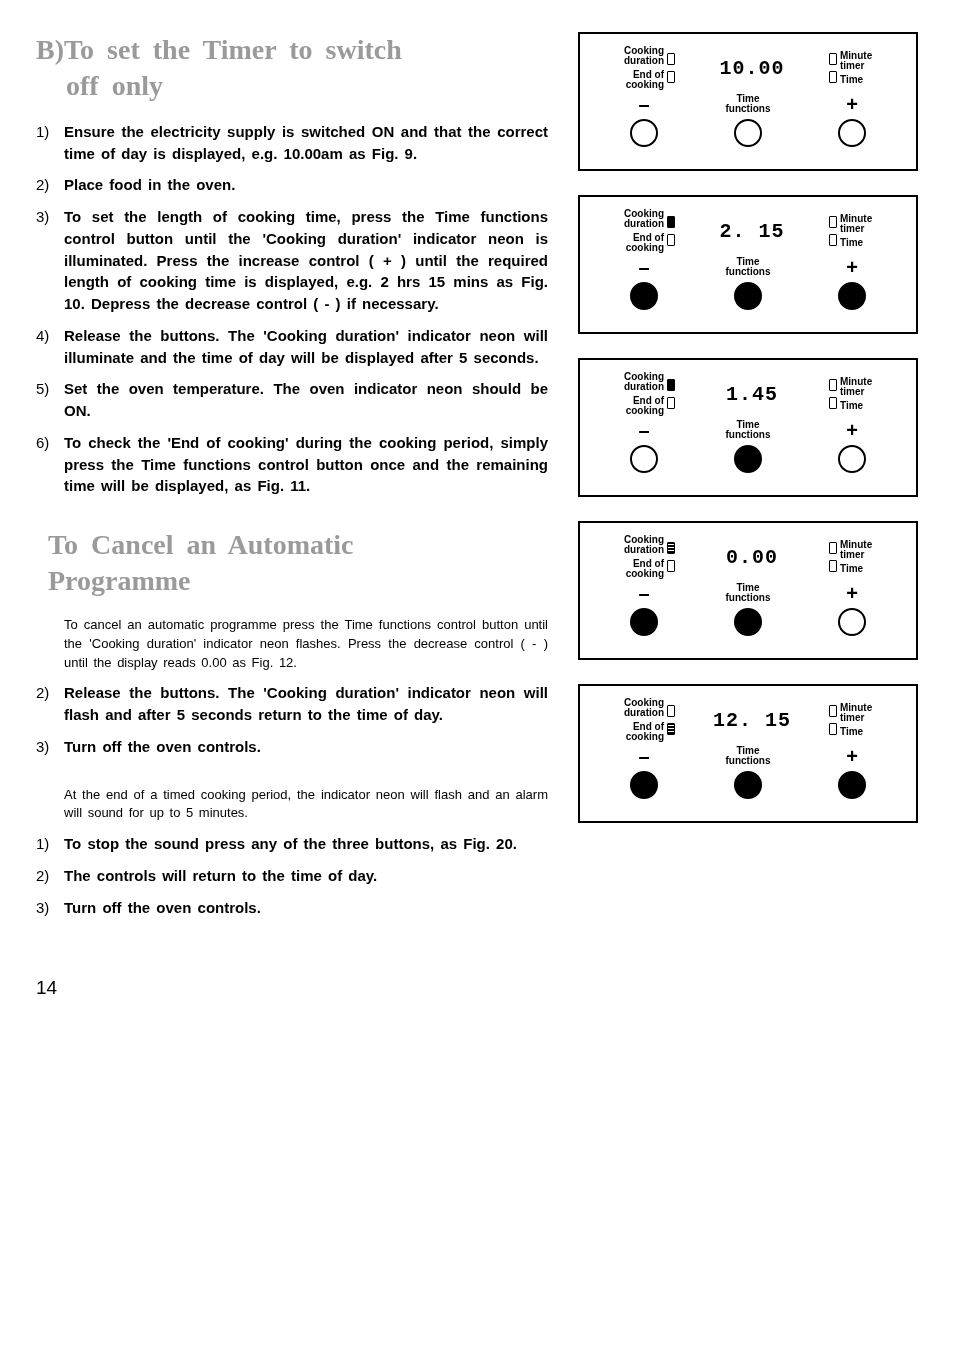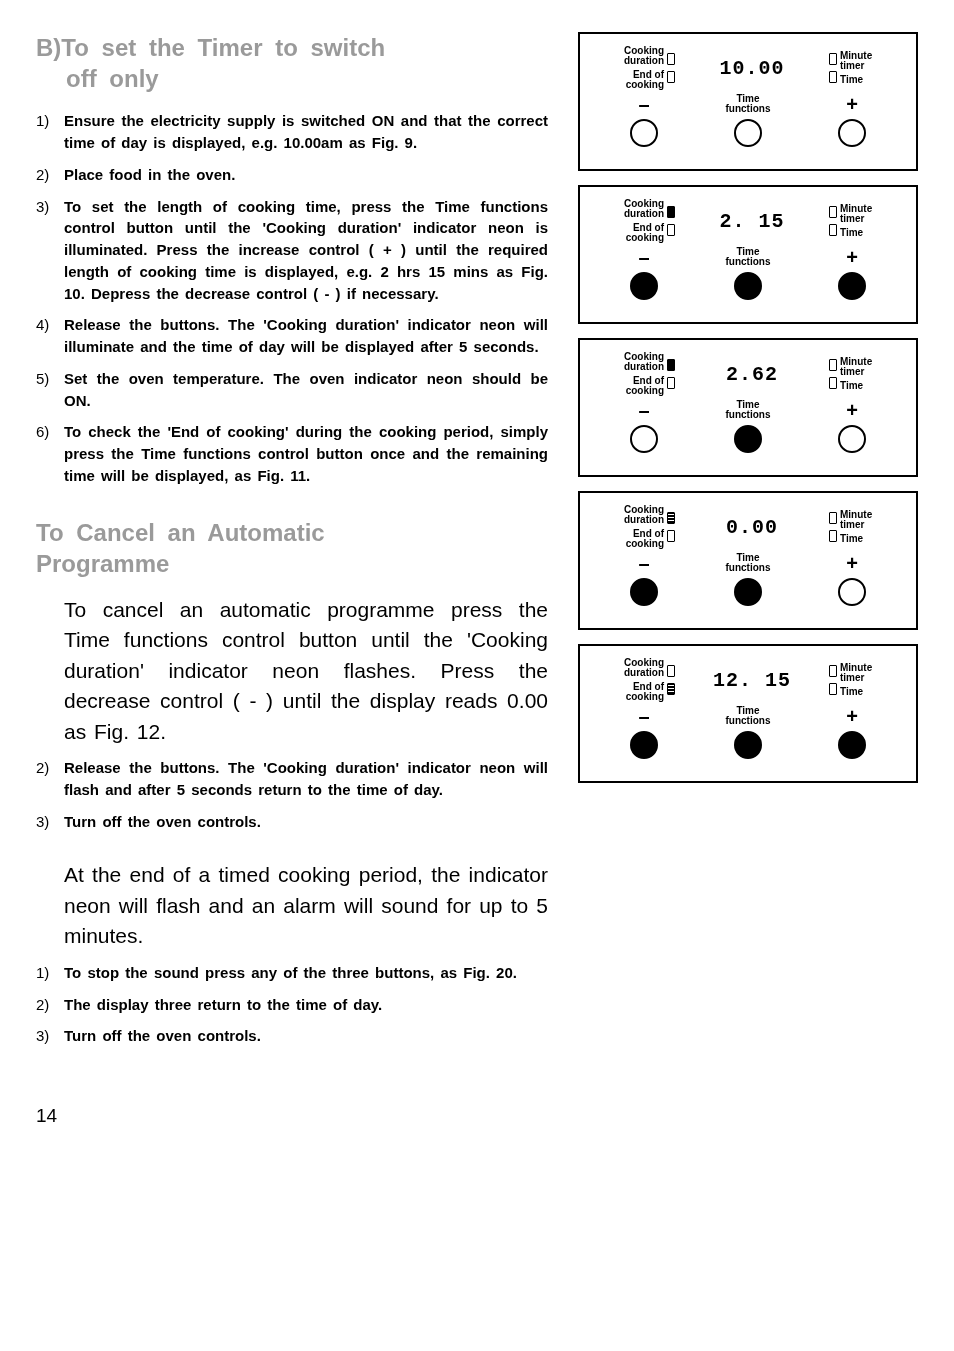--- a/index.html
+++ b/index.html
@@ -15,29 +15,30 @@
     gap: 20px;
   }
   .left-col {
     flex: 1;
     padding-right: 10px;
   }
   .right-col {
     width: 340px;
     display: flex;
     flex-direction: column;
-    gap: 14px;
+    gap: 24px;
   }
   h2 {
-    font-size: 24px;
+    font-size: 28px;
     font-weight: bold;
     color: #9a9a9a;
     margin: 0 0 16px 0;
     line-height: 1.3;
     word-spacing: 6px;
+    font-family: Liberation Serif, serif;
   }
   .indent-title {
     padding-left: 30px;
     display: block;
   }
   .ol {
     list-style: none;
     padding: 0;
     margin: 0 0 28px 0;
   }
@@ -51,21 +52,21 @@
     width: 28px;
     flex-shrink: 0;
   }
   .ol .txt {
     flex: 1;
     text-align: justify;
     word-spacing: 2px;
     font-weight: bold;
   }
   .plain-para {
-    font-size: 21px;
+    font-size: 13px;
     line-height: 1.45;
     text-align: justify;
     margin: 0 0 10px 28px;
     word-spacing: 2px;
   }
 
   
   .fig {
     border: 2px solid #000;
     padding: 14px 30px 22px 30px;
@@ -193,21 +194,21 @@
         <li>
           <span class="num">5)</span>
           <span class="txt">Set  the  oven  temperature.  The  oven indicator neon should be ON.</span>
         </li>
         <li>
           <span class="num">6)</span>
           <span class="txt">To check the 'End of cooking' during the cooking period, simply press the Time functions control button once and the remaining time will be displayed, as Fig. 11.</span>
         </li>
       </ul>
 
-    <h2 style="margin-top:30px;">
+    <h2 style="margin-top:30px;margin-left:12px;">
       <span>To Cancel an Automatic</span><br>
       <span>Programme</span>
     </h2>
     <p class="plain-para">To cancel an automatic programme press the Time functions control button until the 'Cooking duration' indicator neon flashes.  Press the decrease control ( - ) until the display reads 0.00 as Fig. 12.</p>
     <ul class="ol" id="list-cancel">
         <li>
           <span class="num">2)</span>
           <span class="txt">Release the  buttons.  The 'Cooking duration' indicator neon will flash and after 5 seconds return to the time of day.</span>
         </li>
         <li>
@@ -217,21 +218,21 @@
       </ul>
 
     <p class="plain-para">At the end of a timed cooking period, the indicator neon will flash and an alarm will sound for up to 5 minutes.</p>
     <ul class="ol" id="list-return">
         <li>
           <span class="num">1)</span>
           <span class="txt">To stop the sound press any of the three buttons, as Fig. 20.</span>
         </li>
         <li>
           <span class="num">2)</span>
-          <span class="txt">The display three return to the time of day.</span>
+          <span class="txt">The controls will return to the time of day.</span>
         </li>
         <li>
           <span class="num">3)</span>
           <span class="txt">Turn off the oven controls.</span>
         </li>
       </ul>
 
   </div>
 
   <div class="right-col" id="figs-col">
@@ -308,21 +309,21 @@
       <div class="fig">
     <div class="panel-row top">
       <div class="side-labels">
         <div>Cooking<br>duration</div>
         <div>End of<br>cooking</div>
       </div>
       <div class="ind-col">
         <div class="ind filled"></div>
         <div class="ind"></div>
       </div>
-      <div class="display">2.62</div>
+      <div class="display">1.45</div>
       <div class="ind-col">
         <div class="ind"></div>
         <div class="ind"></div>
       </div>
       <div class="side-labels right">
         <div>Minute<br>timer</div>
         <div>Time</div>
       </div>
     </div>
     <div class="btn-row">

